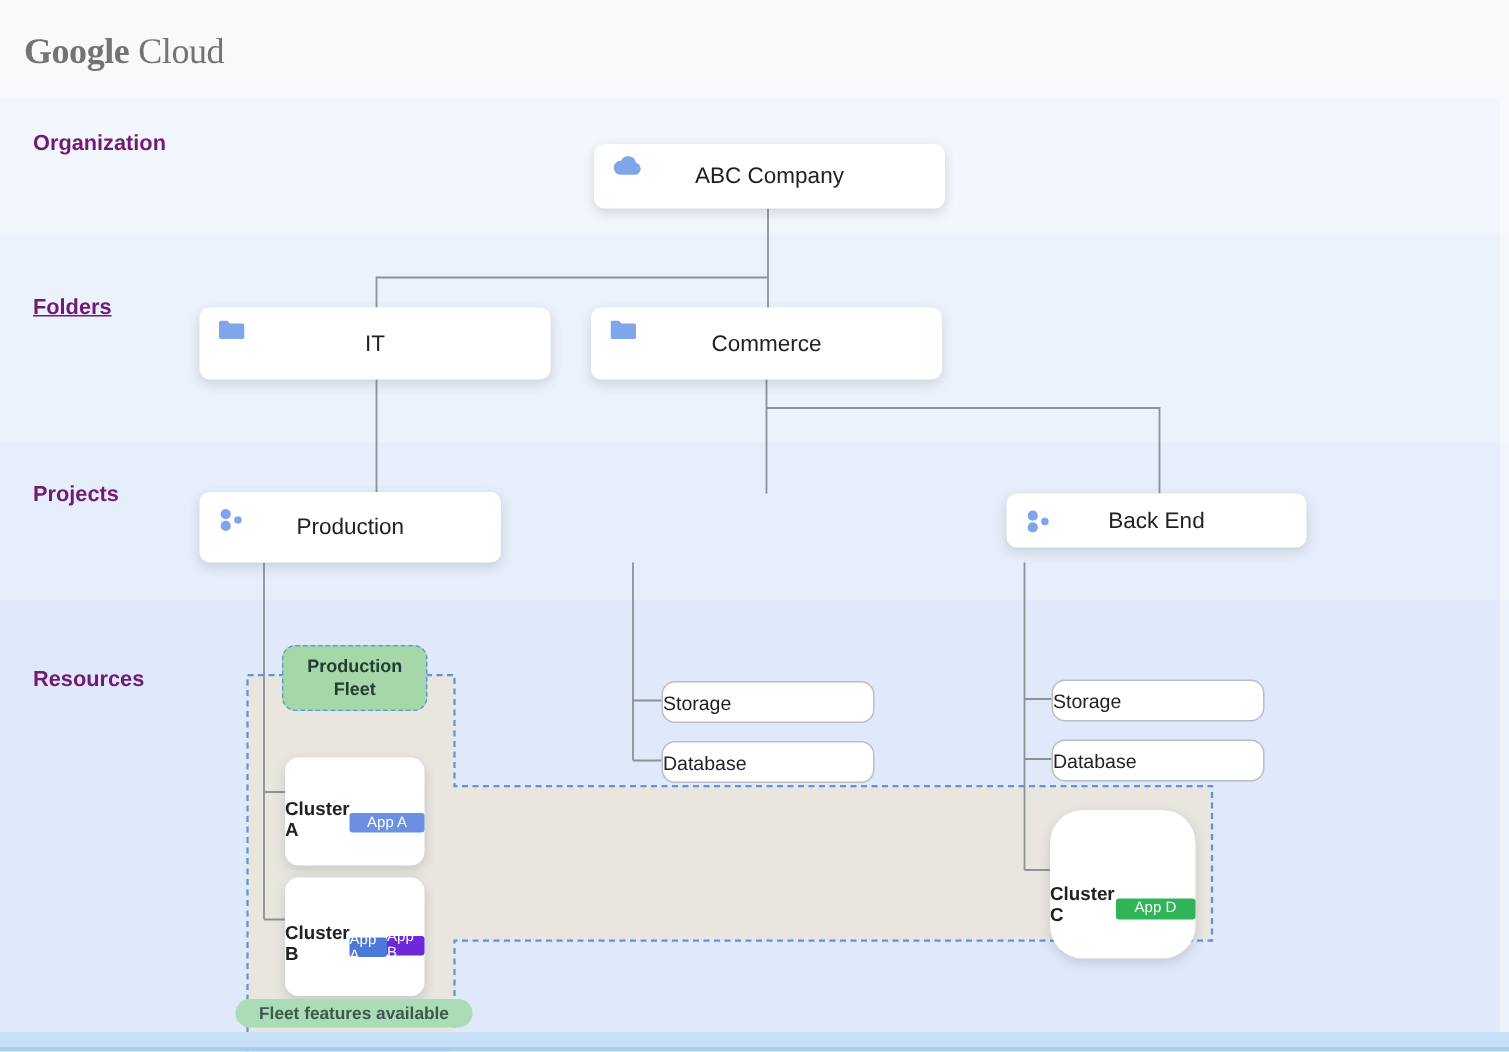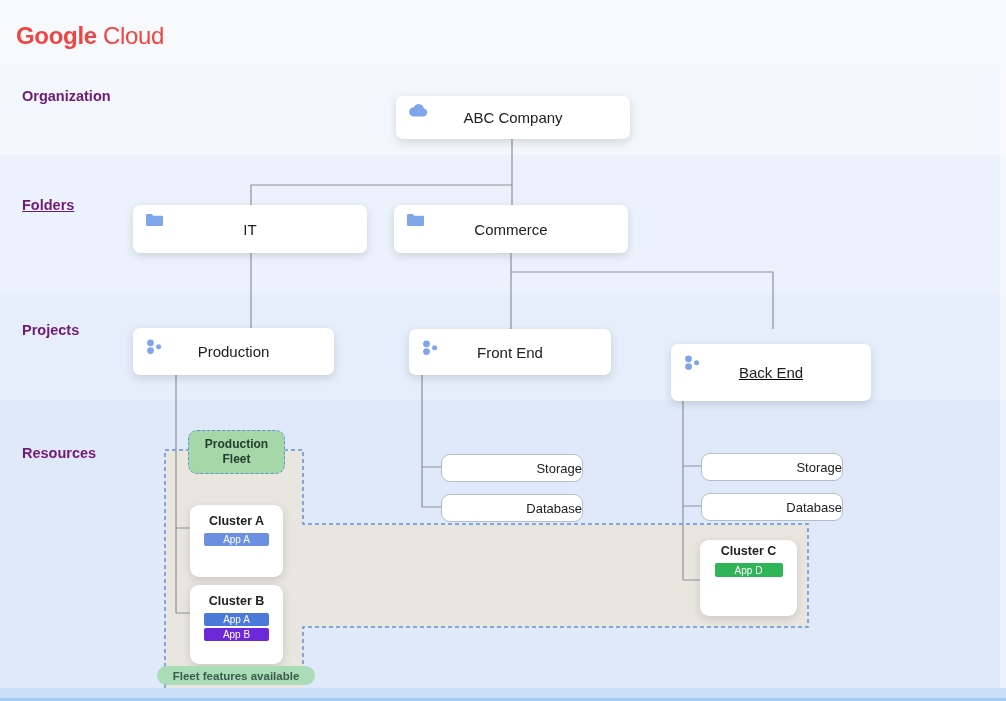--- a/index.html
+++ b/index.html
@@ -6,32 +6,32 @@
   body{font-family:"Liberation Sans","DejaVu Sans",sans-serif;}
   #canvas{position:relative;width:1006px;height:701px;overflow:hidden;background:#f8f9fa;}
   .band{position:absolute;left:0;width:1006px;}
   .band-header{top:0;height:65px;background:#f8f9fa;}
   .band-org{top:65px;height:90px;background:#f2f6fd;}
   .band-folders{top:155px;height:140px;background:#ecf2fc;}
   .band-projects{top:295px;height:105px;background:#e6eefb;}
   .band-resources{top:400px;height:288px;background:#dfe9f9;}
   .band-bottom{top:688px;height:10px;background:#c9e1f8;border-bottom:3px solid #a9cdf1;}
   .right-strip{position:absolute;top:65px;right:0;width:6px;height:623px;background:rgba(255,255,255,0.45);}
-  .logo{position:absolute;left:16px;top:22px;font-size:24px;color:#ef4444;letter-spacing:-0.3px;}
+  .logo{position:absolute;left:16px;top:22px;font-size:24px;color:#737373;letter-spacing:-0.3px;font-family:Liberation Serif, serif;}
   .logo .g{font-weight:700;}
   .logo .c{font-weight:400;margin-left:6px;}
   .row-label{position:absolute;left:22px;font-size:14.5px;font-weight:600;color:#701a75;}
   .lbl-org{top:88px;} .lbl-folders{top:197px;text-decoration:underline;} .lbl-projects{top:322px;} .lbl-resources{top:445px;}
   svg.overlay{position:absolute;left:0;top:0;}
   .node{position:absolute;background:#ffffff;border-radius:7px;box-shadow:0 3px 8px rgba(60,64,67,0.18);display:flex;align-items:center;justify-content:center;}
   .node .label{font-size:15px;color:#202124;font-weight:500;}
   .node .icon{position:absolute;left:13px;top:8px;line-height:0;}
-  .pill{position:absolute;background:#ffffff;border:1px solid #b9bec6;border-radius:9px;display:flex;align-items:center;justify-content:flex-end;}
+  .pill{position:absolute;background:#ffffff;border:1px solid #b9bec6;border-radius:9px;display:flex;align-items:center;justify-content:flex-start;}
   .pill .label{font-size:13px;color:#202124;font-weight:500;}
-  .cluster{position:absolute;background:#ffffff;border-radius:9px;box-shadow:0 3px 8px rgba(60,64,67,0.18);display:flex;flex-direction:column;align-items:center;}
+  .cluster{position:absolute;background:#ffffff;border-radius:9px;box-shadow:0 3px 8px rgba(60,64,67,0.18);display:flex;flex-direction:row;align-items:center;}
   .cluster .title{font-size:12.5px;font-weight:600;color:#202124;}
   .appbar{width:65px;height:13px;border-radius:2px;display:flex;align-items:center;justify-content:center;font-size:10px;font-weight:500;color:#ffffff;margin-top:2px;}
   .bar-blue-light{background:#6b90e2;}
   .bar-blue{background:#4b79da;}
   .bar-yellow{background:#6d28d9;}
   .bar-green{background:#2fb457;}
   .fleet-box{position:absolute;left:188px;top:430px;width:95px;height:42px;background:#a6d7a9;border:1.6px dashed #5f93dd;border-radius:9px;display:flex;align-items:center;justify-content:center;text-align:center;font-size:12px;font-weight:600;color:#233f30;line-height:1.25;}
   .fleet-note{position:absolute;left:157px;top:666px;width:158px;height:19px;background:#a9dcb7;border-radius:10px;display:flex;align-items:center;justify-content:center;font-size:11.5px;font-weight:700;color:#3c5a4c;}
 </style>
 </head>
@@ -96,31 +96,21 @@
   <div class="node" style="left:133px;top:328px;width:201px;height:47px;">
     <span class="icon" style="top:10px;">
       <svg width="17" height="17" viewBox="0 0 17 17">
           <circle cx="4.5" cy="4.8" r="3.4" fill="#7fa6ea"></circle>
           <circle cx="4.5" cy="12.6" r="3.4" fill="#7fa6ea"></circle>
           <circle cx="12.6" cy="8.7" r="2.5" fill="#7fa6ea"></circle>
         </svg>
     </span>
     <span class="label">Production</span>
   </div>
-  <div class="node" style="left:409px;top:329px;width:202px;height:46px;">
-    <span class="icon" style="top:10px;">
-      <svg width="17" height="17" viewBox="0 0 17 17">
-          <circle cx="4.5" cy="4.8" r="3.4" fill="#7fa6ea"></circle>
-          <circle cx="4.5" cy="12.6" r="3.4" fill="#7fa6ea"></circle>
-          <circle cx="12.6" cy="8.7" r="2.5" fill="#7fa6ea"></circle>
-        </svg>
-    </span>
-    <span class="label">Front End</span>
-  </div>
-  <div class="node" style="left:671px;top:344px;width:200px;height:57px;text-decoration:underline;">
+  <div class="node" style="left:671px;top:329px;width:200px;height:36px;">
     <span class="icon" style="top:10px;">
       <svg width="17" height="17" viewBox="0 0 17 17">
           <circle cx="4.5" cy="4.8" r="3.4" fill="#7fa6ea"></circle>
           <circle cx="4.5" cy="12.6" r="3.4" fill="#7fa6ea"></circle>
           <circle cx="12.6" cy="8.7" r="2.5" fill="#7fa6ea"></circle>
         </svg>
     </span>
     <span class="label">Back End</span>
   </div>
 
@@ -146,21 +136,21 @@
     <div class="title">Cluster A</div>
     <div class="appbar bar-blue-light" style="margin-top:5px;">App A</div>
   </div>
 
   <div class="cluster" style="left:190px;top:585px;width:93px;height:70px;padding-top:9px;">
     <div class="title">Cluster B</div>
     <div class="appbar bar-blue" style="margin-top:5px;">App A</div>
     <div class="appbar bar-yellow">App B</div>
   </div>
 
-  <div class="cluster" style="left:700px;top:540px;width:97px;height:72px;padding-top:4px;">
+  <div class="cluster" style="left:700px;top:540px;width:97px;height:72px;padding-top:27px;border-radius:22px;">
     <div class="title">Cluster C</div>
     <div class="appbar bar-green" style="width:68px;height:14px;margin-top:5px;">App D</div>
   </div>
 
   <div class="fleet-note">Fleet features available</div>
 
   <div class="band band-bottom"></div>
 
 </div>
 

